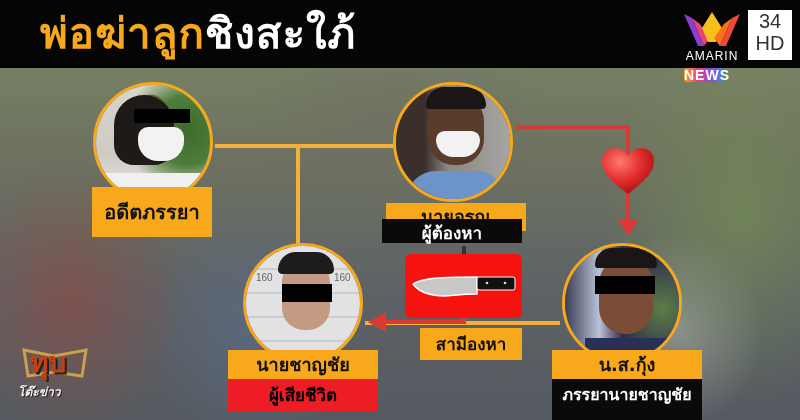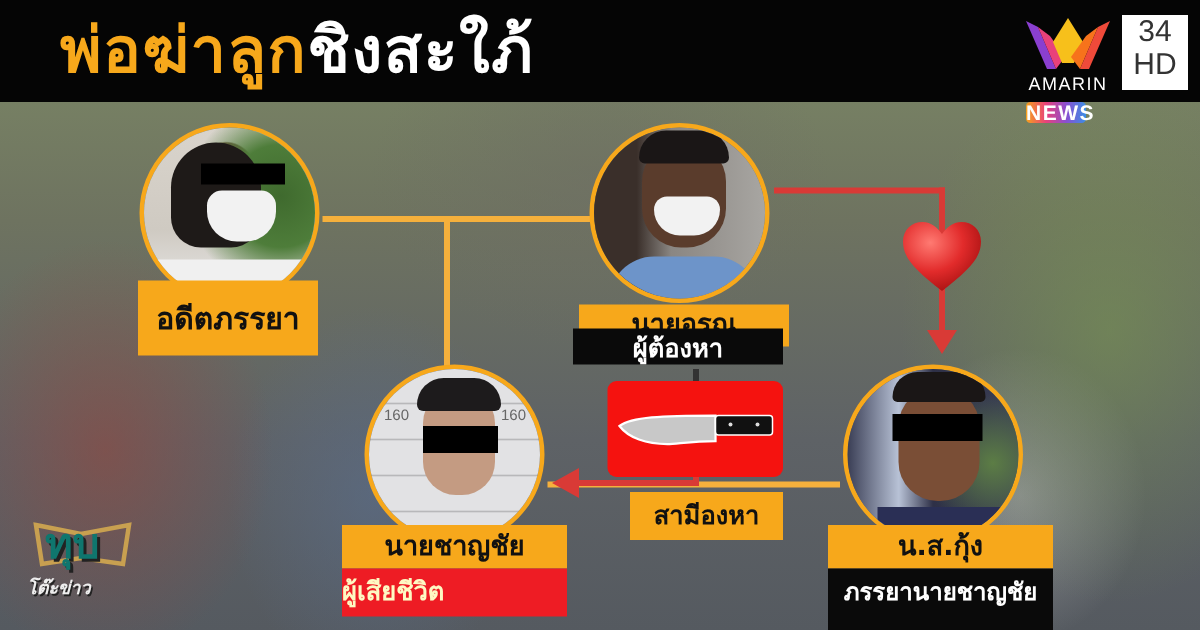--- a/index.html
+++ b/index.html
@@ -21,21 +21,21 @@
   .amarin{position:absolute;left:0;top:43px;width:72px;text-align:center;color:#fff;font-size:12px;letter-spacing:1px;font-family:"Liberation Sans",sans-serif;}
   .news{position:absolute;left:8px;top:62px;width:40px;height:14px;border-radius:3px;
     background:linear-gradient(90deg,#f7a21b,#e9417a,#8a4fd0,#3a8ee6);color:#fff;font-size:14px;font-weight:bold;text-align:center;line-height:14px;letter-spacing:1px;font-family:"Liberation Sans",sans-serif;}
   .hd{position:absolute;left:72px;top:4px;width:44px;height:50px;background:#fff;color:#333;font-family:"Liberation Sans",sans-serif;font-size:20px;line-height:22px;text-align:center;padding-top:0;box-sizing:border-box;}
   .circle{position:absolute;width:120px;height:120px;border-radius:50%;border:3px solid #f7a81b;overflow:hidden;box-sizing:border-box;text-decoration:underline;}
   .photo{position:absolute;left:0;top:0;width:100%;height:100%;}
   .censor{position:absolute;background:#000;height:22px;}
   .mask{position:absolute;background:#f2f2f2;border-radius:10px 10px 20px 20px;}
   .lbl{position:absolute;background:#f7a81b;color:#111;font-weight:bold;text-align:center;}
   .lbl-black{position:absolute;background:#0a0a0a;color:#fff;font-weight:bold;text-align:center;}
-  .lbl-red{position:absolute;background:#ee1c24;color:#fef9c3;font-weight:bold;}
+  .lbl-red{position:absolute;background:#ee1c24;color:#000000;font-weight:bold;text-align:center;}
   .line-o{position:absolute;background:#f5b03c;}
   .line-r{position:absolute;background:#d93a36;}
   .knife-box{position:absolute;left:405px;top:254px;width:117px;height:64px;background:#f5120f;border-radius:6px;}
   .showlogo{position:absolute;left:16px;top:340px;width:80px;height:70px;}
   svg{display:block;}
 </style>
 </head>
 <body>
 
 <div class="bg"></div>
@@ -138,15 +138,15 @@
 </div>
 <div class="lbl" style="left:552px;top:350px;width:150px;height:29px;line-height:29px;font-size:18px;">น.ส.กุ้ง</div>
 <div class="lbl-black" style="left:552px;top:379px;width:150px;height:48px;line-height:32px;font-size:16px;">ภรรยานายชาญชัย</div>
 
 <div class="lbl" style="left:420px;top:328px;width:102px;height:32px;line-height:32px;font-size:17px;">สามีองหา</div>
 
 <div class="showlogo">
   <svg style="position:absolute;left:4px;top:6px;" width="70" height="34" viewBox="0 0 70 34">
     <polygon points="4,4 34,10 66,4 62,30 34,26 8,30" fill="none" stroke="#c8a050" stroke-width="3"></polygon>
   </svg>
-  <div style="position:absolute;left:14px;top:0px;color:#0f766e;font-size:28px;font-weight:bold;text-shadow:2px 2px 0 #222;">ทุบ</div>
+  <div style="position:absolute;left:14px;top:0px;color:#c2410c;font-size:28px;font-weight:bold;text-shadow:2px 2px 0 #222;">ทุบ</div>
   <div style="position:absolute;left:2px;top:42px;color:#eee;font-size:12px;font-style:italic;font-weight:bold;text-shadow:1px 1px 0 #222;">โต๊ะข่าว</div>
 </div>
 
 </body></html>

